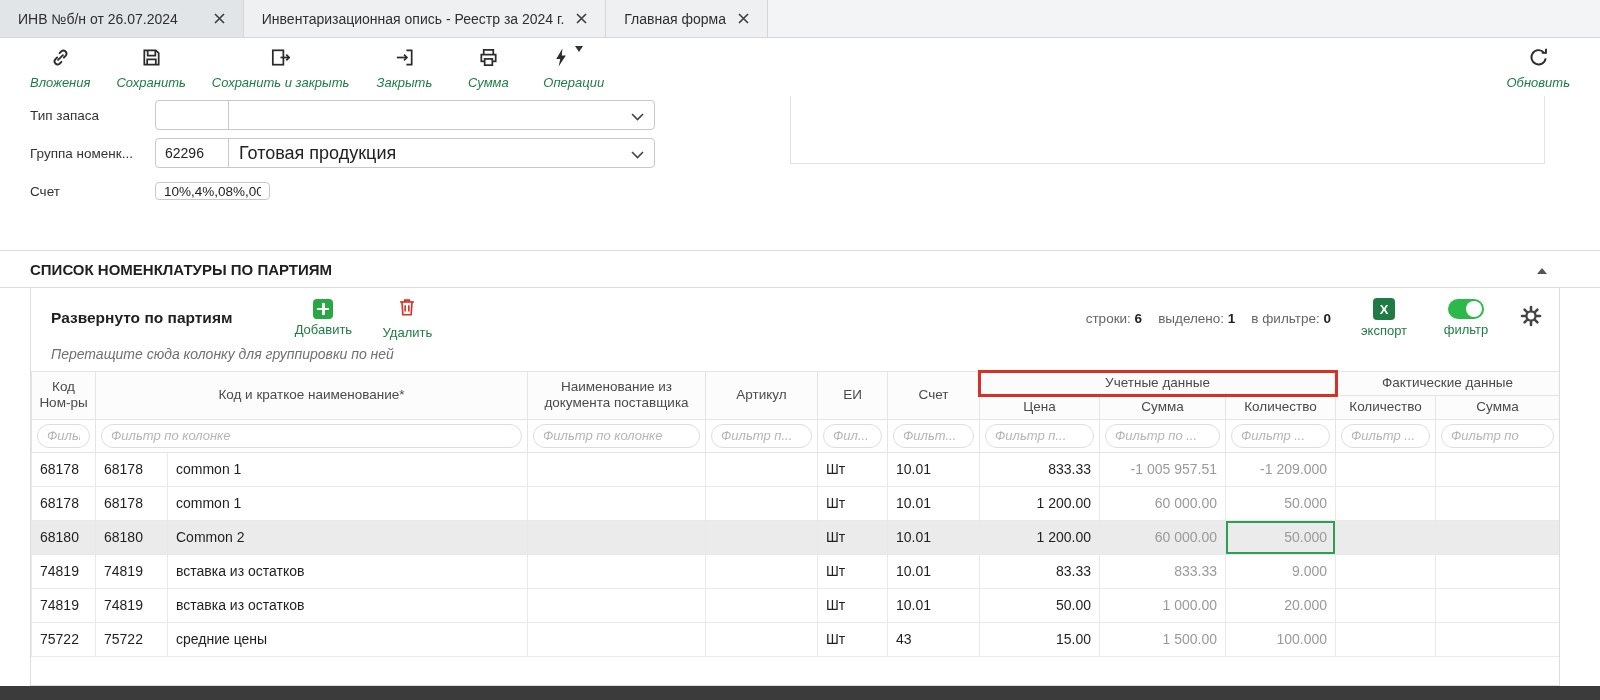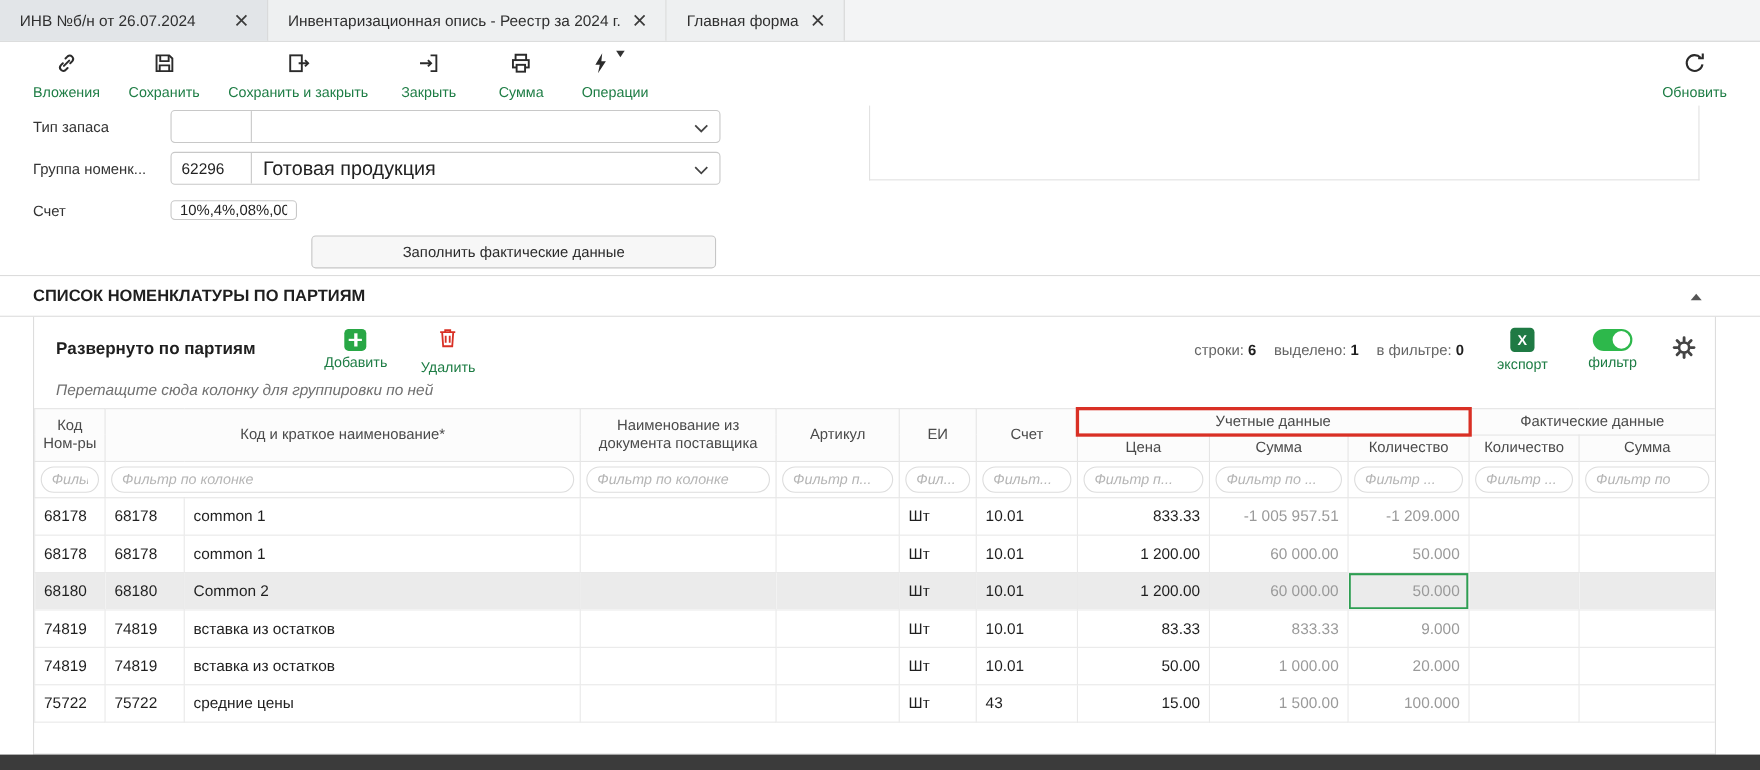--- a/index.html
+++ b/index.html
@@ -8,21 +8,21 @@
 
   
   .tabbar { display:flex; height:38px; background:#f3f4f5; border-bottom:1px solid #d6d6d6; }
   .tab { display:flex; align-items:center; gap:12px; padding:0 18px; font-size:14px; color:#2f2f2f;
     background:#eef0f1; border-right:1px solid #d6d6d6; cursor:pointer; white-space:nowrap; }
   .tab.active { background:#e2e5e8;gap:36px; }
   .tab-close { display:flex; align-items:center; }
 
   
   .toolbar { display:flex; align-items:flex-start; padding:8px 30px 6px 30px; height:58px; }
-  .tbtn { display:flex; flex-direction:column; align-items:center; gap:2px; margin-right:26px; cursor:pointer; min-width:58px; }
+  .tbtn { display:flex; flex-direction:column; align-items:center; gap:2px; margin-right:26px; cursor:pointer; min-width:58px;font-style:italic; }
   .tbtn svg { width:23px; height:23px; }
   .tbtn .lbl { font-size:13px; color:#1e7d45; white-space:nowrap; }
   .ops-icon-wrap { display:flex; align-items:flex-end; gap:2px; }
   .tbtn-refresh { margin-left:auto; margin-right:0; }
 
   
   .form-area { position:relative; padding:4px 0 0 30px; height:154px; }
   .frow { display:flex; align-items:center; height:30px; margin-bottom:8px; }
   .flabel { width:125px; font-size:13.5px; color:#333; }
   .combo { display:flex; height:30px; border:1px solid #c8c8c8; border-radius:4px; background:#fff; overflow:hidden; }
@@ -213,23 +213,20 @@
               <polyline points="1,1 6.5,6.5 12,1" fill="none" stroke="#444" stroke-width="1.6"></polyline>
             </svg>
         </span>
       </div>
     </div>
   </div>
   <div class="frow">
     <span class="flabel">Счет</span>
     <input class="text-input" type="text" value="10%,4%,08%,00" style="">
     <span class="gap13"></span>
-  </div>
-  <div class="frow">
-    <div class="form-btn indent-btn">Заполнить фактические данные</div>
   </div>
   <div class="right-panel"></div>
 </div>
 
 <div class="section-h">
   <span>СПИСОК НОМЕНКЛАТУРЫ ПО ПАРТИЯМ</span>
   <span class="collapse-btn">
     <span>
       <svg width="12" height="8">
           <polygon points="6,1 11,7 1,7" fill="#555"></polygon>

